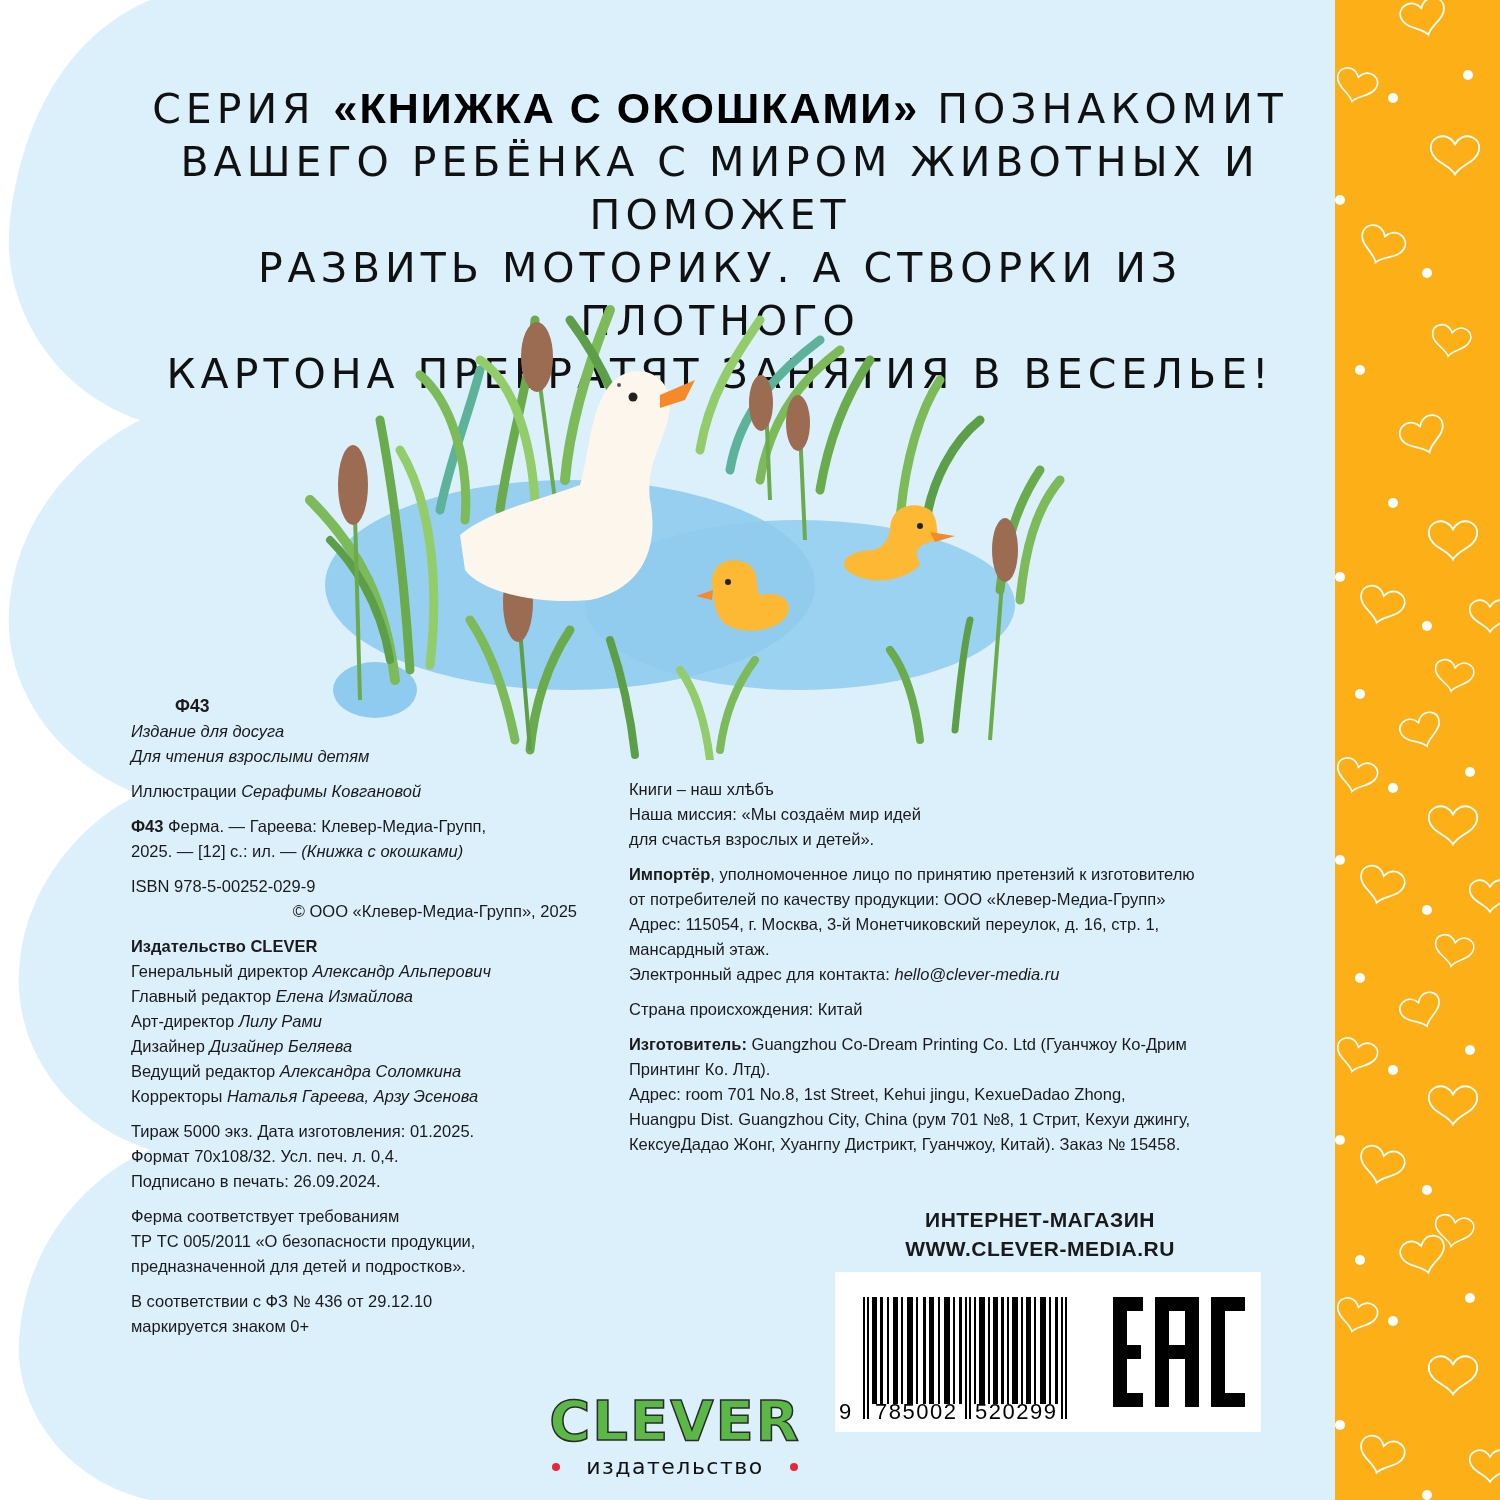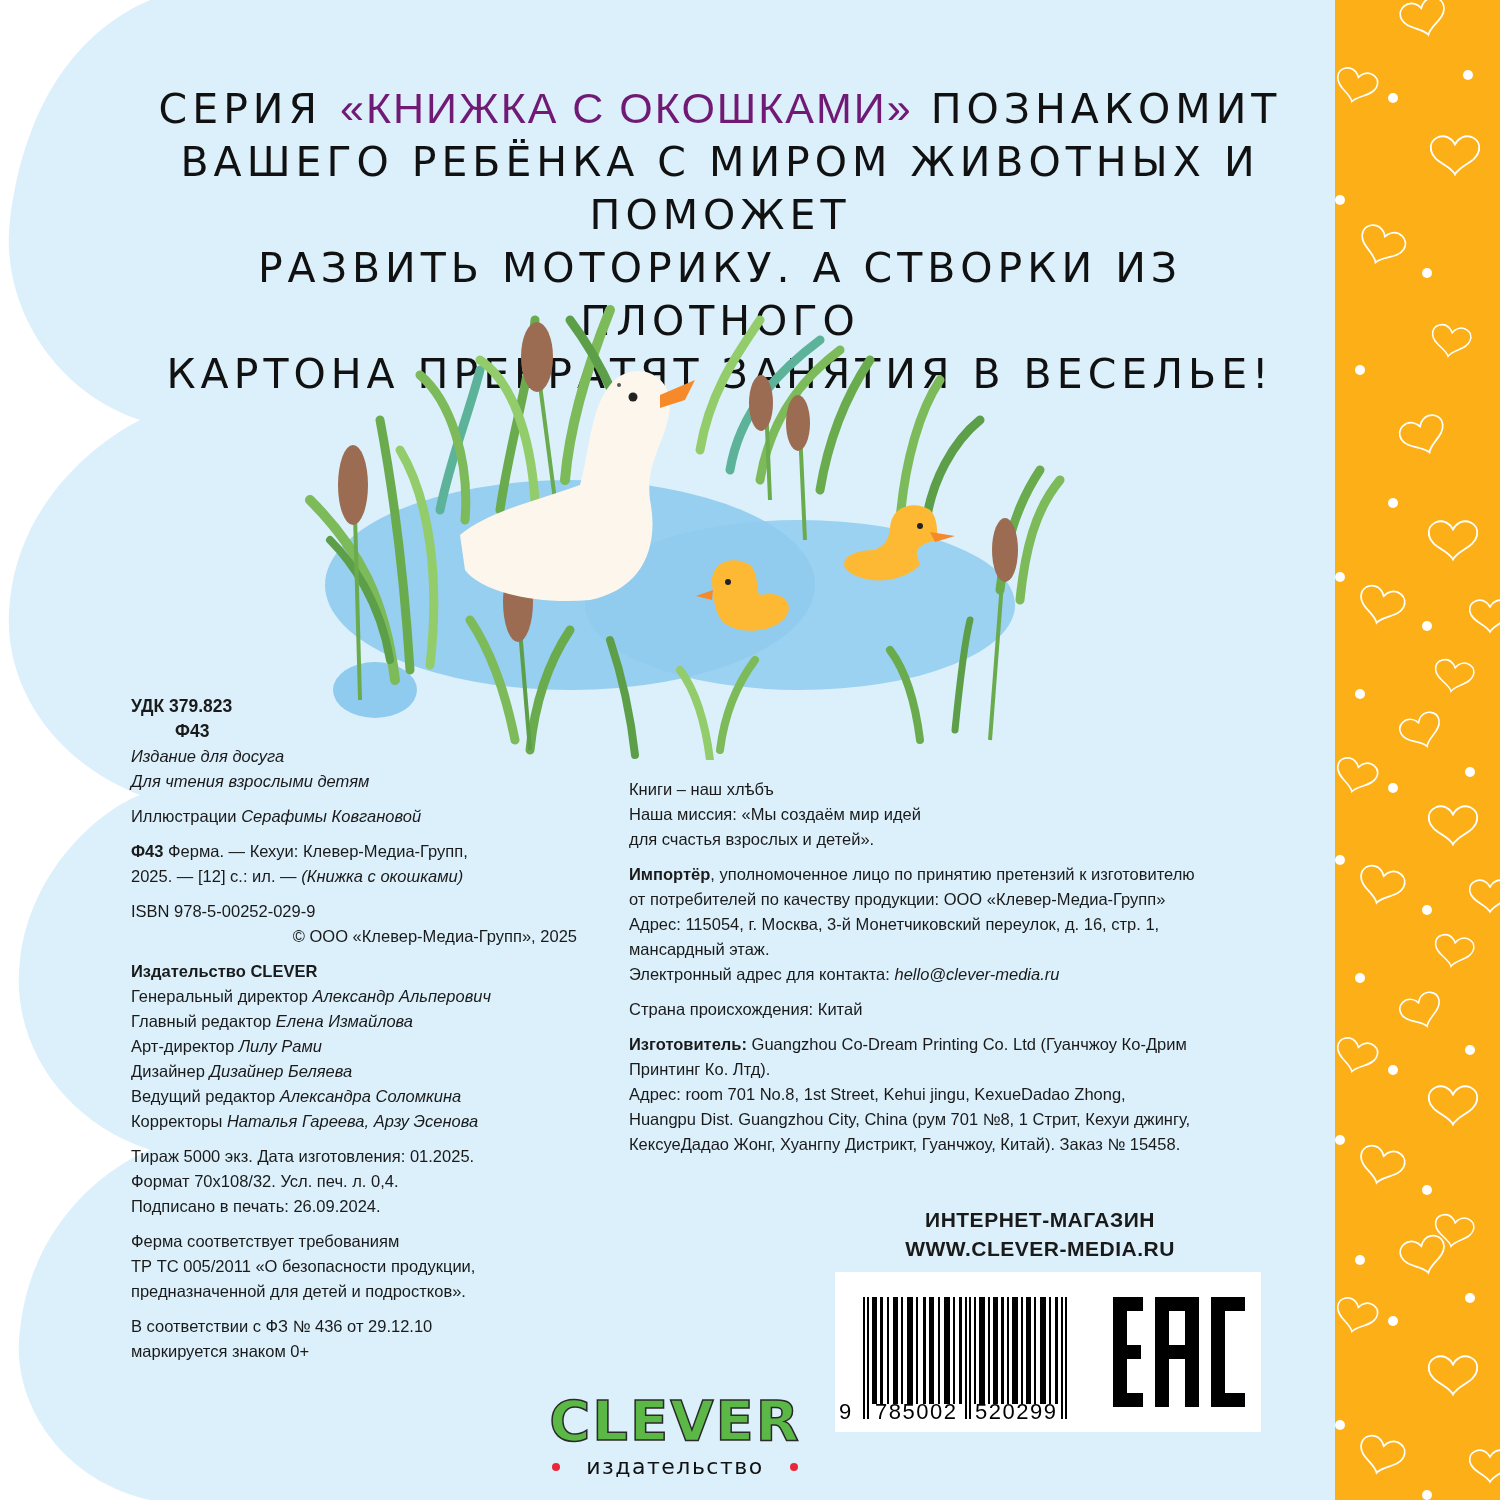--- a/index.html
+++ b/index.html
@@ -1,20 +1,20 @@
 <!DOCTYPE html>
 <html><head>
 <meta charset="utf-8">
 <style>
   html, body { margin:0; padding:0; }
   body { width:1500px; height:1500px; position:relative; overflow:hidden; background:#ffffff; font-family:"DejaVu Sans", sans-serif; color:#1a1a1a; }
   .panel { position:absolute; left:0; top:0; width:1500px; height:1500px; }
   .stripe { position:absolute; left:1335px; top:0; width:165px; height:1500px; background:#fcaf17; overflow:hidden; }
   .headline { position:absolute; left:130px; top:82px; width:1180px; text-align:center; font-family:"DejaVu Sans", sans-serif; font-size:41px; line-height:53px; letter-spacing:5px; color:#111; text-transform:uppercase; }
-  .headline .accent { color:#701a75; font-family:"Liberation Sans", sans-serif; font-weight:normal; letter-spacing:2px; font-size:43px; }
+  .headline .accent { color:#000000; font-family:"Liberation Sans", sans-serif; font-weight:bold; letter-spacing:2px; font-size:43px; }
   .illus { position:absolute; left:300px; top:300px; width:810px; height:460px; }
   .col { position:absolute; font-family:"Liberation Sans", sans-serif; font-size:16.5px; line-height:25px; color:#1a1a1a; }
   .col p { margin:0; }
   .gap { height:10px; }
   .b { font-weight:bold; }
   .i { font-style:italic; }
   .codes { font-weight:bold; font-size:17.5px; line-height:25px; }
   .left { left:131px; top:694px; width:470px; }
   .right { left:629px; top:777px; width:640px; }
   .shop { position:absolute; left:830px; top:1205px; width:420px; text-align:center; font-family:"Liberation Sans", sans-serif; font-weight:bold; font-size:21px; line-height:29px; letter-spacing:0.5px; }
@@ -168,28 +168,27 @@
     <circle cx="428" cy="282" r="3" fill="#222"></circle>
   </g>
   <g>
     <path d="M590,230 C590,205 615,200 630,210 C640,220 635,235 640,240 C605,245 620,260 620,265 C600,285 560,285 545,268 C540,255 560,250 575,250 C585,245 588,240 590,230 Z" fill="#fdb934"></path>
     <path d="M630,232 L655,236 L635,242 Z" fill="#f68a2a"></path>
     <circle cx="620" cy="226" r="3" fill="#222"></circle>
   </g>
 </svg>
 
 <div class="col left">
-  <p class="codes">УДК 379.823</p>
   <p class="codes" style="padding-left:44px">Ф43</p>
   <p class="i">Издание для досуга</p>
   <p class="i">Для чтения взрослыми детям</p>
   <div class="gap"></div>
   <p><span>Иллюстрации </span><span class="i">Серафимы Ковгановой</span></p>
   <div class="gap"></div>
-  <p><span class="b">Ф43</span><span> Ферма. — Кехуи: Клевер-Медиа-Групп,</span></p>
+  <p><span class="b">Ф43</span><span> Ферма. — Гареева: Клевер-Медиа-Групп,</span></p>
   <p><span>2025. — [12] с.: ил. — </span><span class="i">(Книжка с окошками)</span></p>
   <div class="gap"></div>
   <p>ISBN 978-5-00252-029-9</p>
   <p style="text-align:right; padding-right:24px">© ООО «Клевер-Медиа-Групп», 2025</p>
   <div class="gap"></div>
   <p class="b">Издательство CLEVER</p>
   <p><span>Генеральный директор </span><span class="i">Александр Альперович</span></p>
   <p><span>Главный редактор </span><span class="i">Елена Измайлова</span></p>
   <p><span>Арт-директор </span><span class="i">Лилу Рами</span></p>
   <p><span>Дизайнер </span><span class="i">Дизайнер Беляева</span></p>

